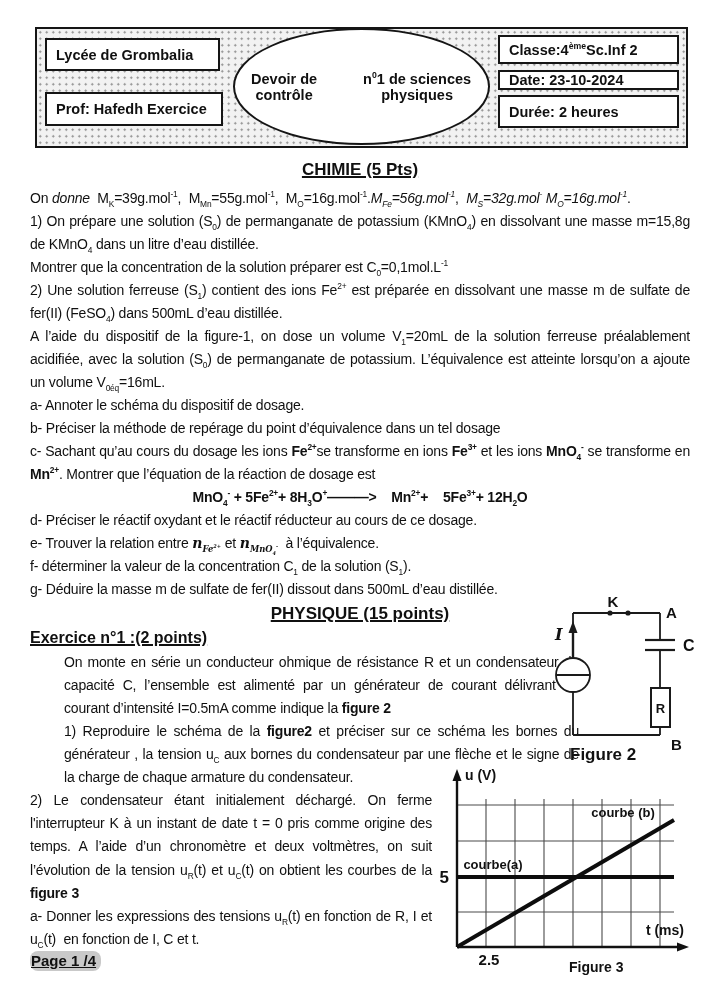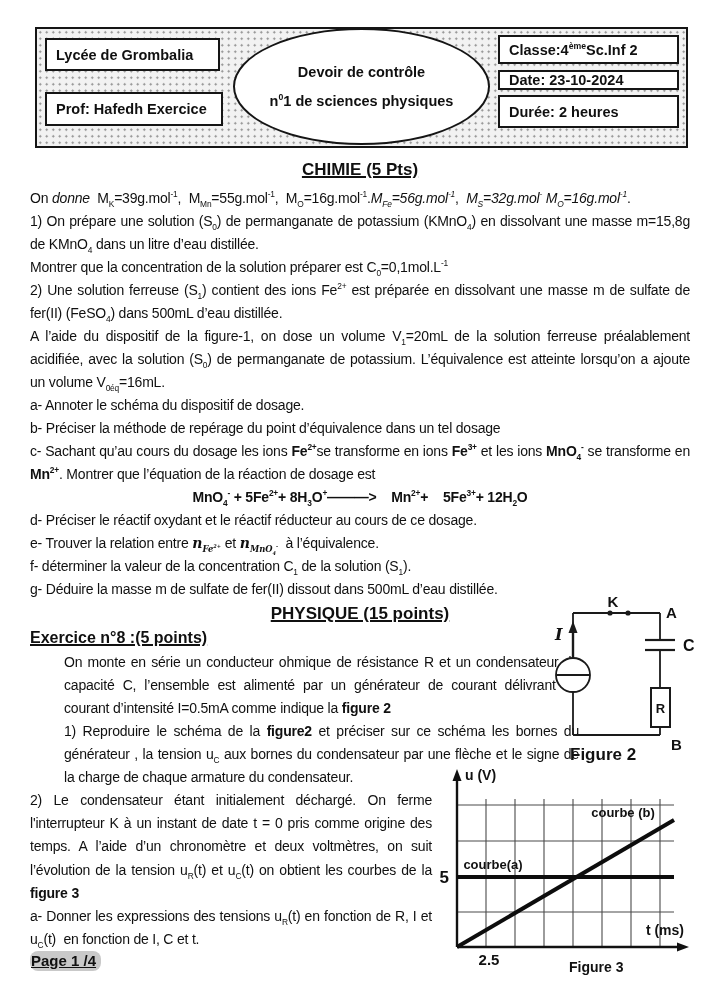--- a/index.html
+++ b/index.html
@@ -14,21 +14,21 @@
   .hbox{position:absolute;background:#fff;border:2px solid #151515;
         font-weight:bold;font-size:14.5px;display:flex;align-items:center;
         padding-left:9px;box-sizing:border-box;white-space:nowrap;}
   .hbox.school{left:8px;top:9px;width:175px;height:33px;}
   .hbox.prof{left:8px;top:63px;width:178px;height:34px;}
   .hbox.classe{left:461px;top:6px;width:181px;height:29px;}
   .hbox.date{left:461px;top:41px;width:181px;height:20px;align-items:center;}
   .hbox.duree{left:461px;top:66px;width:181px;height:33px;}
   .ellipse{position:absolute;left:196px;top:-1px;width:257px;height:117px;
            background:#fff;border:2px solid #151515;border-radius:50%;
-           display:flex;flex-direction:column;align-items:center;justify-content:center;
+           display:flex;align-items:center;justify-content:center;
            gap:13px;font-weight:bold;font-size:14.5px;text-align:center;box-sizing:border-box;}
 
   
   .content{position:absolute;left:30px;top:160px;width:660px;}
   .content p{margin:0;font-size:14px;line-height:23px;letter-spacing:-0.2px;text-align:justify;}
   sub,sup{font-size:60%;line-height:0;}
   em{font-family:"DejaVu Serif",serif;font-style:italic;font-weight:bold;letter-spacing:0;}
   .sec-title{font-size:17px;font-weight:bold;text-align:center;
              text-decoration:underline;text-decoration-thickness:2px;margin:0 0 7px 0;}
   .sec-title.phys{margin:3px 0 2px 0;}
@@ -87,21 +87,21 @@
     <p>a- Annoter le schéma du dispositif de dosage.</p>
     <p>b- Préciser la méthode de repérage du point d’équivalence dans un tel dosage</p>
     <p>c- Sachant qu’au cours du dosage les ions <b>Fe<sup>2+</sup></b>se transforme en ions <b>Fe<sup>3+</sup></b> et les ions <b>MnO<sub>4</sub><sup>-</sup></b> se transforme en <b>Mn<sup>2+</sup></b>. Montrer que l’équation de la réaction de dosage est</p>
     <p class="eq">MnO<sub>4</sub><sup>-</sup> + 5Fe<sup>2+</sup>+ 8H<sub>3</sub>O<sup>+</sup>———&gt;&nbsp;&nbsp;&nbsp;&nbsp;Mn<sup>2+</sup>+&nbsp;&nbsp;&nbsp;&nbsp;5Fe<sup>3+</sup>+ 12H<sub>2</sub>O</p>
     <p>d- Préciser le réactif oxydant et le réactif réducteur au cours de ce dosage.</p>
     <p>e- Trouver la relation entre <em>n<sub>Fe<sup>2+</sup></sub></em> et <em>n<sub>MnO<sub>4</sub><sup>-</sup></sub></em>&nbsp; à l’équivalence.</p>
     <p>f- déterminer la valeur de la concentration C<sub>1</sub> de la solution (S<sub>1</sub>).</p>
     <p>g- Déduire la masse m de sulfate de fer(II) dissout dans 500mL d’eau distillée.</p>
 
     <div class="sec-title phys">PHYSIQUE (15 points)</div>
-    <div class="ex-title">Exercice n°8 :(5 points)</div>
+    <div class="ex-title">Exercice n°1 :(2 points)</div>
 
     <p class="w1">On monte en série un conducteur ohmique de résistance R et un condensateur de capacité C, l’ensemble est alimenté par un générateur de courant délivrant un courant d’intensité I=0.5mA comme indique la <b>figure 2</b></p>
     <p class="w1">1) Reproduire le schéma de la <b>figure2</b> et préciser sur ce schéma les bornes du générateur , la tension u<sub>C</sub> aux bornes du condensateur par une flèche et le signe de la charge de chaque armature du condensateur.</p>
     <p class="w2">2) Le condensateur étant initialement déchargé. On ferme l'interrupteur K à un instant de date t = 0 pris comme origine des temps. A l’aide d’un chronomètre et deux voltmètres, on suit l’évolution de la tension u<sub>R</sub>(t) et u<sub>C</sub>(t) on obtient les courbes de la <b>figure 3</b></p>
     <p class="w2">a- Donner les expressions des tensions u<sub>R</sub>(t) en fonction de R, I et u<sub>C</sub>(t)&nbsp; en fonction de I, C et t.</p>
   </div>
 
   <div class="fig fig2">
     <svg width="164" height="178" viewBox="0 0 164 178">
 

